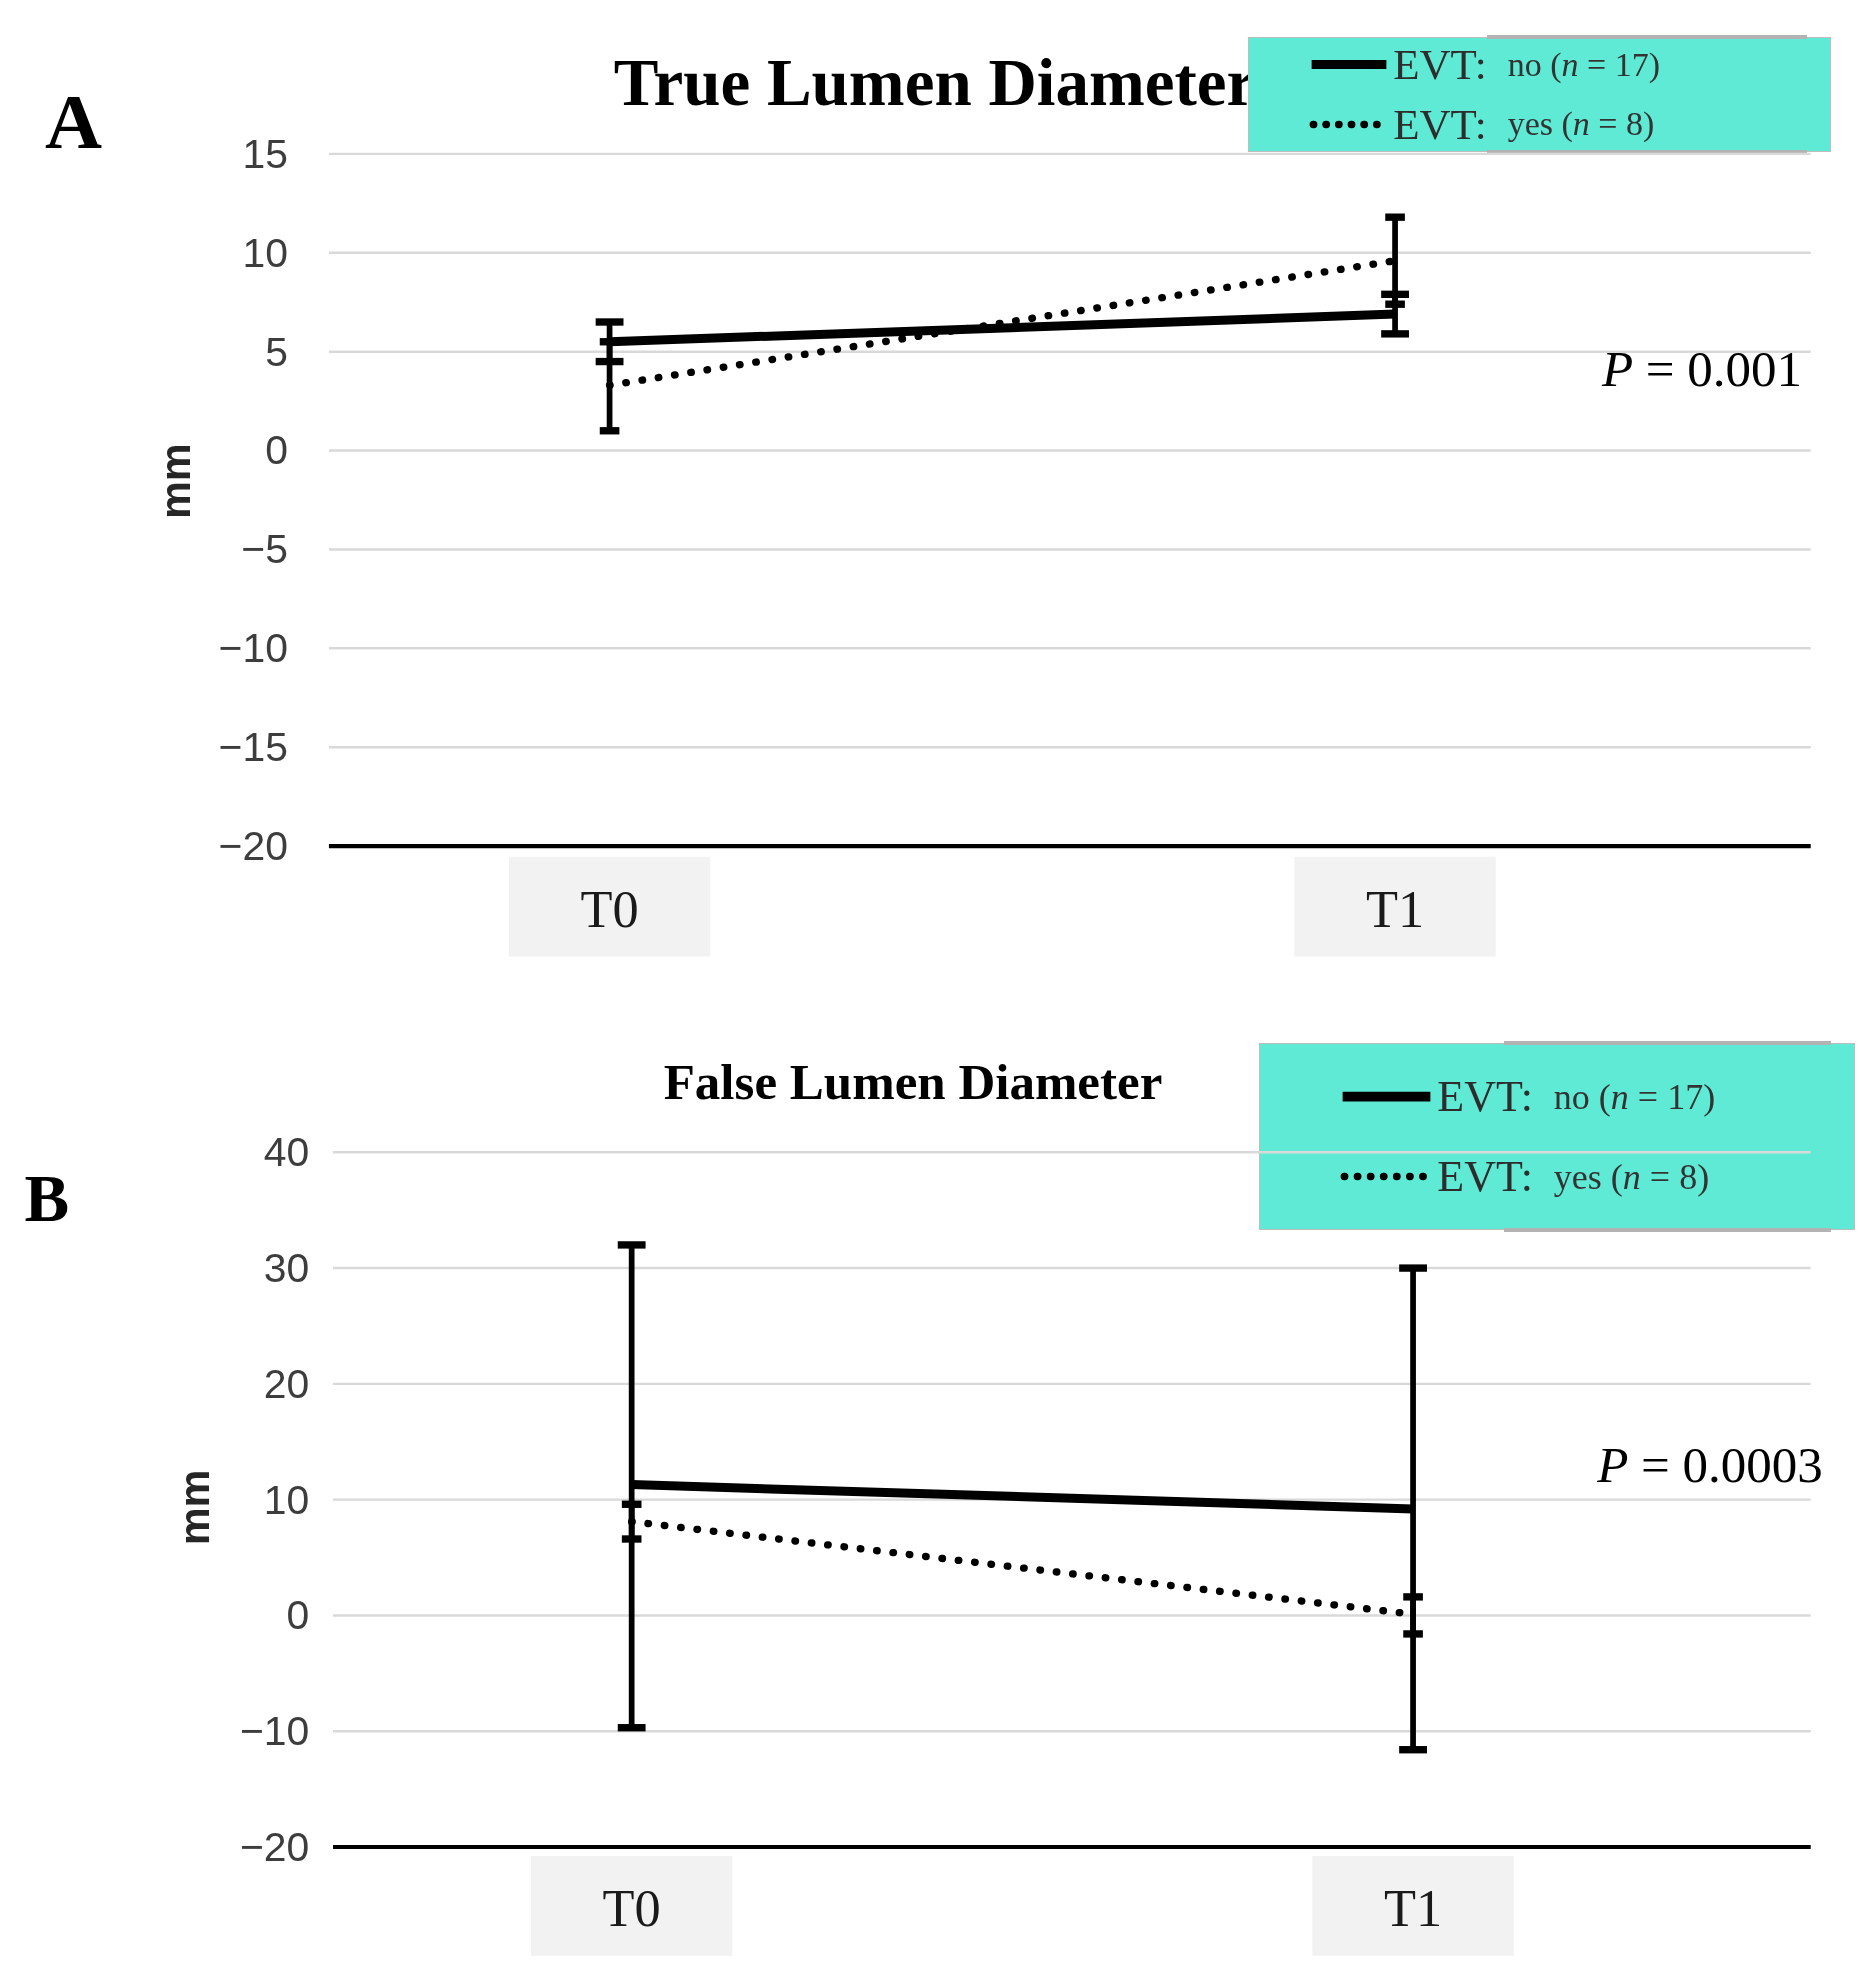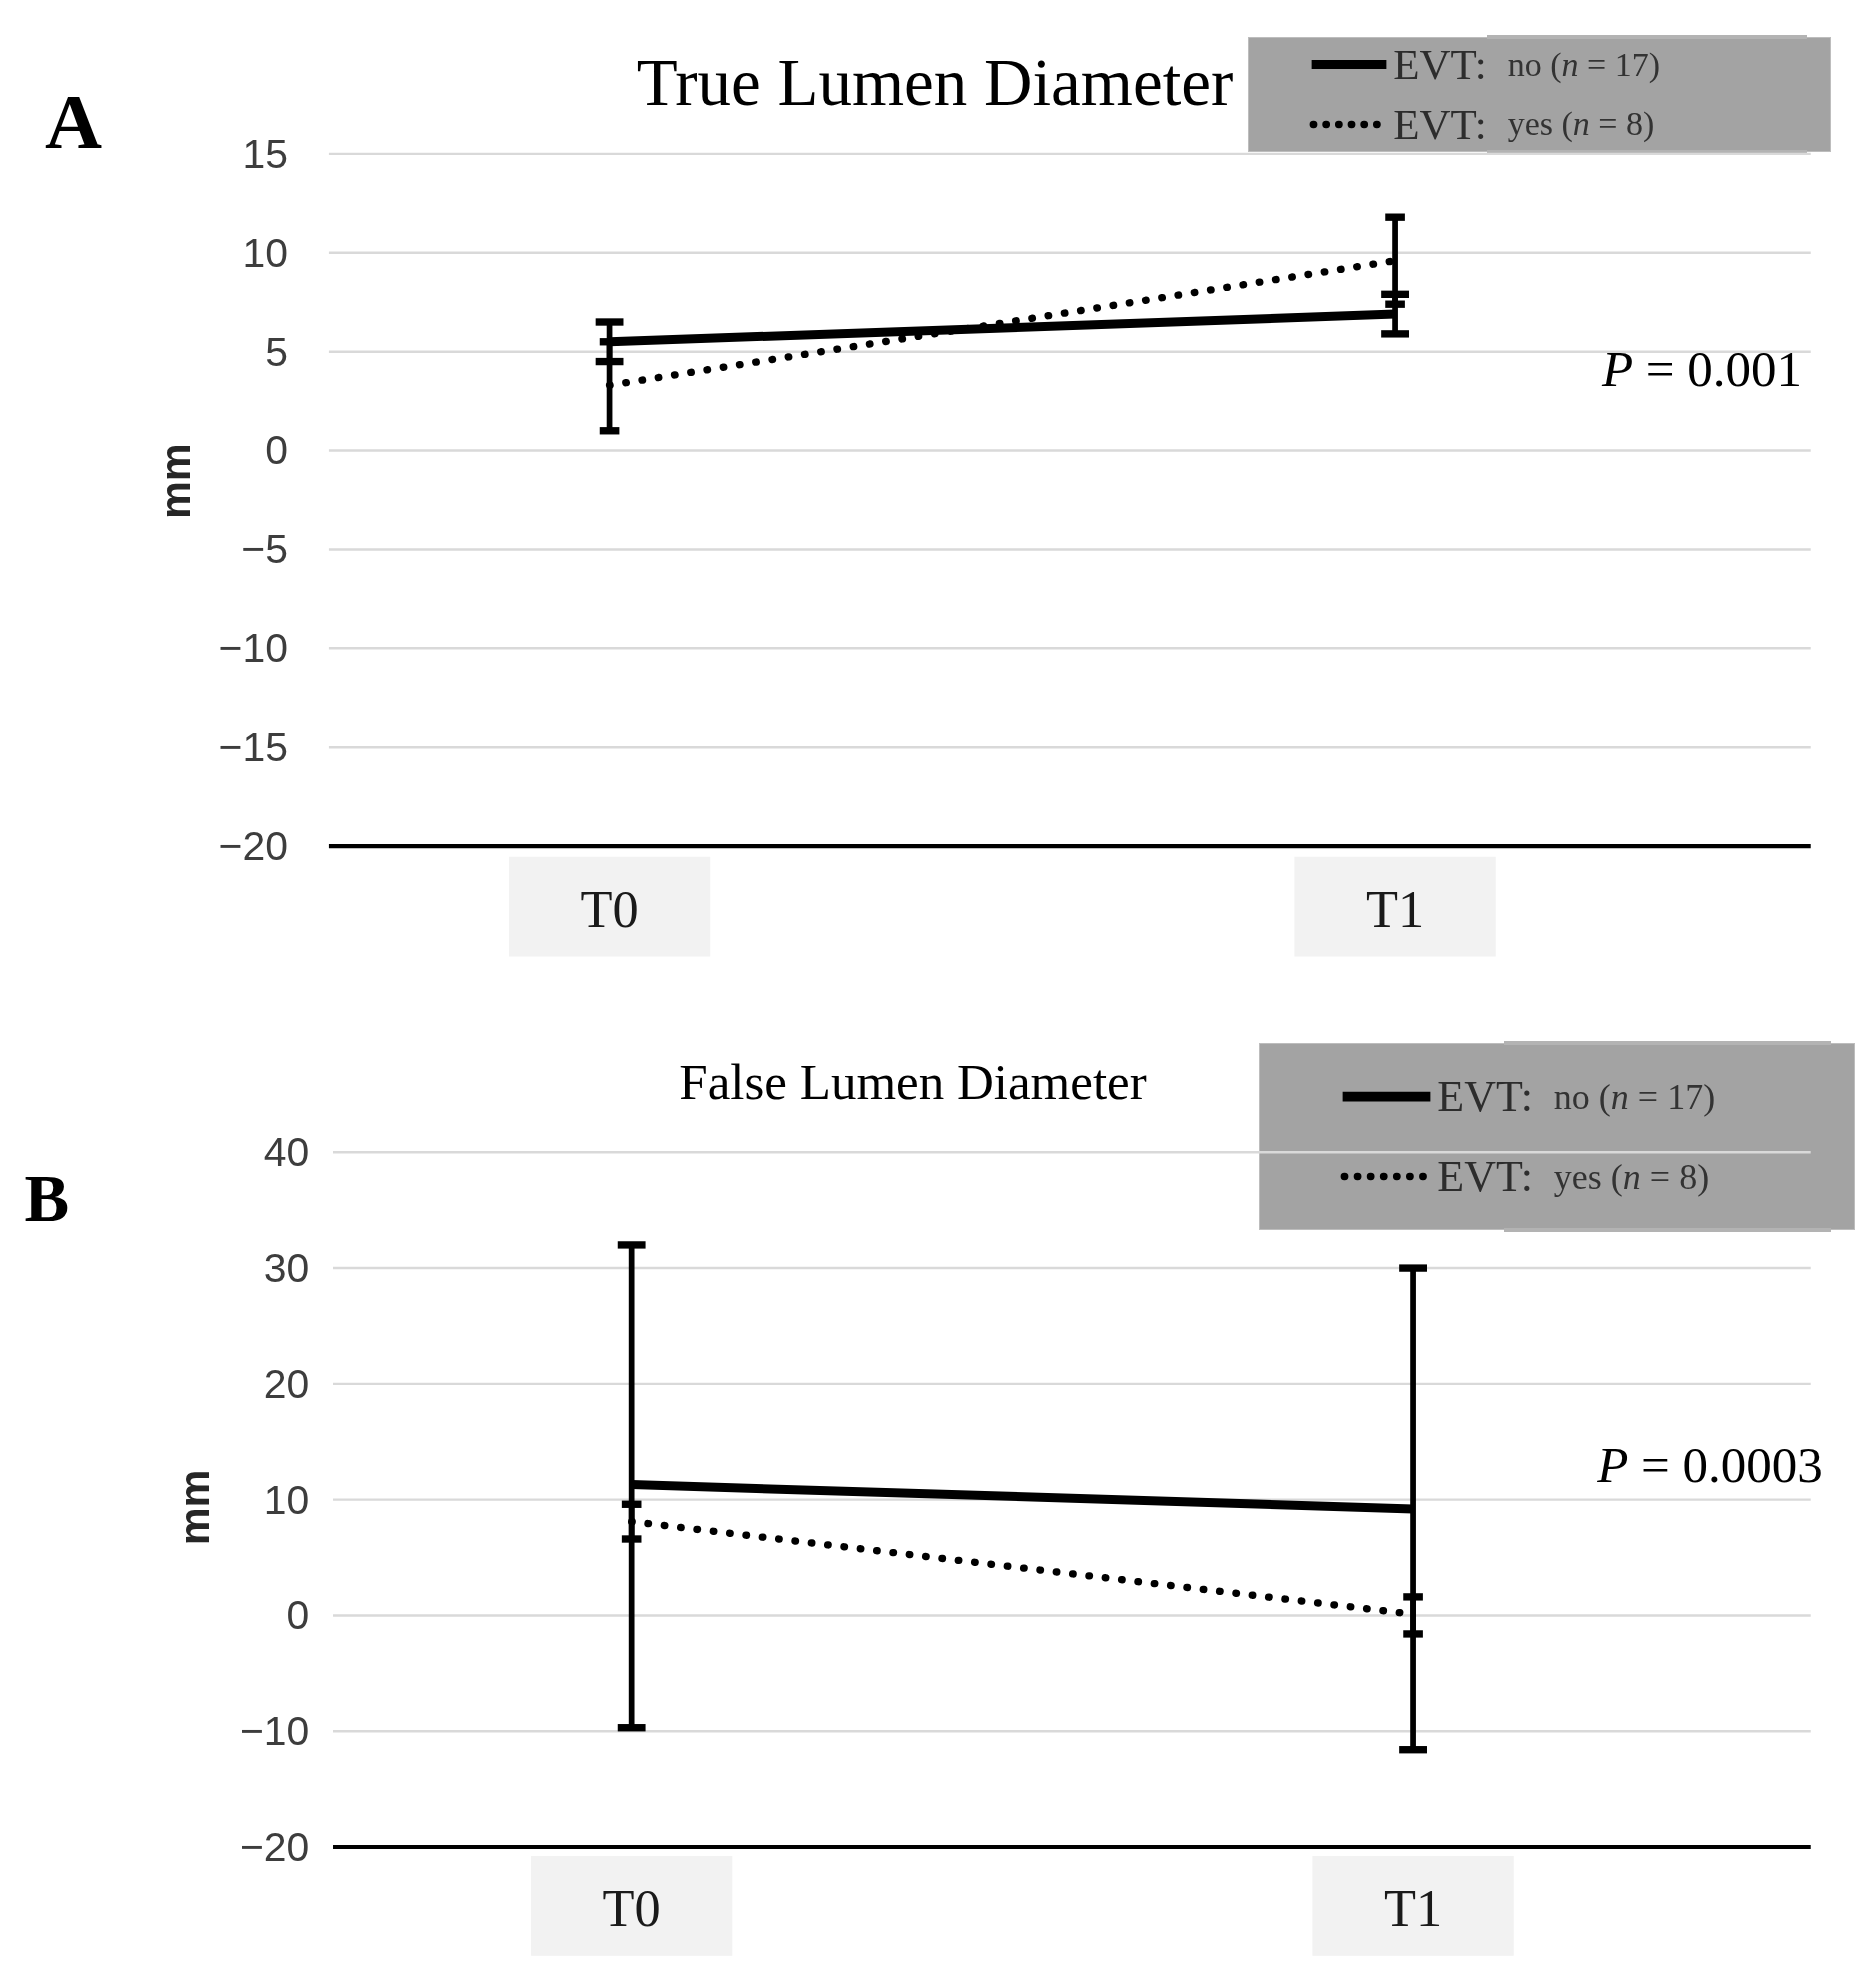--- a/index.html
+++ b/index.html
@@ -21,29 +21,29 @@
     color:#000;
     line-height:1;
   }
   .letter-a{left:45px;top:82px;font-size:79px;}
   .letter-b{left:24.5px;top:1165px;font-size:67px;}
   .chart-title{
     position:absolute;
     width:884px;
     text-align:center;
     font-family:"Liberation Serif", serif;
-    font-weight:normal;
+    font-weight:bold;
     color:#000;
     line-height:1;
   }
   .title-a{left:493px;top:49px;font-size:67px;}
   .title-b{left:471px;top:1057px;font-size:51px;}
   .legend{
     position:absolute;
-    background:#a3a3a3;
+    background:#5eead4;
     border:1.6px solid #bdbdbd;
     box-sizing:border-box;
     display:flex;
     flex-direction:column;
     justify-content:center;
   }
   .legend-a{left:1248px;top:37px;width:583px;height:115px;gap:16.4px;padding-left:59px;}
   .legend-b{left:1259px;top:1043px;width:596px;height:187px;gap:36px;padding-left:79px;}
   .legend::before,.legend::after{
     content:"";

